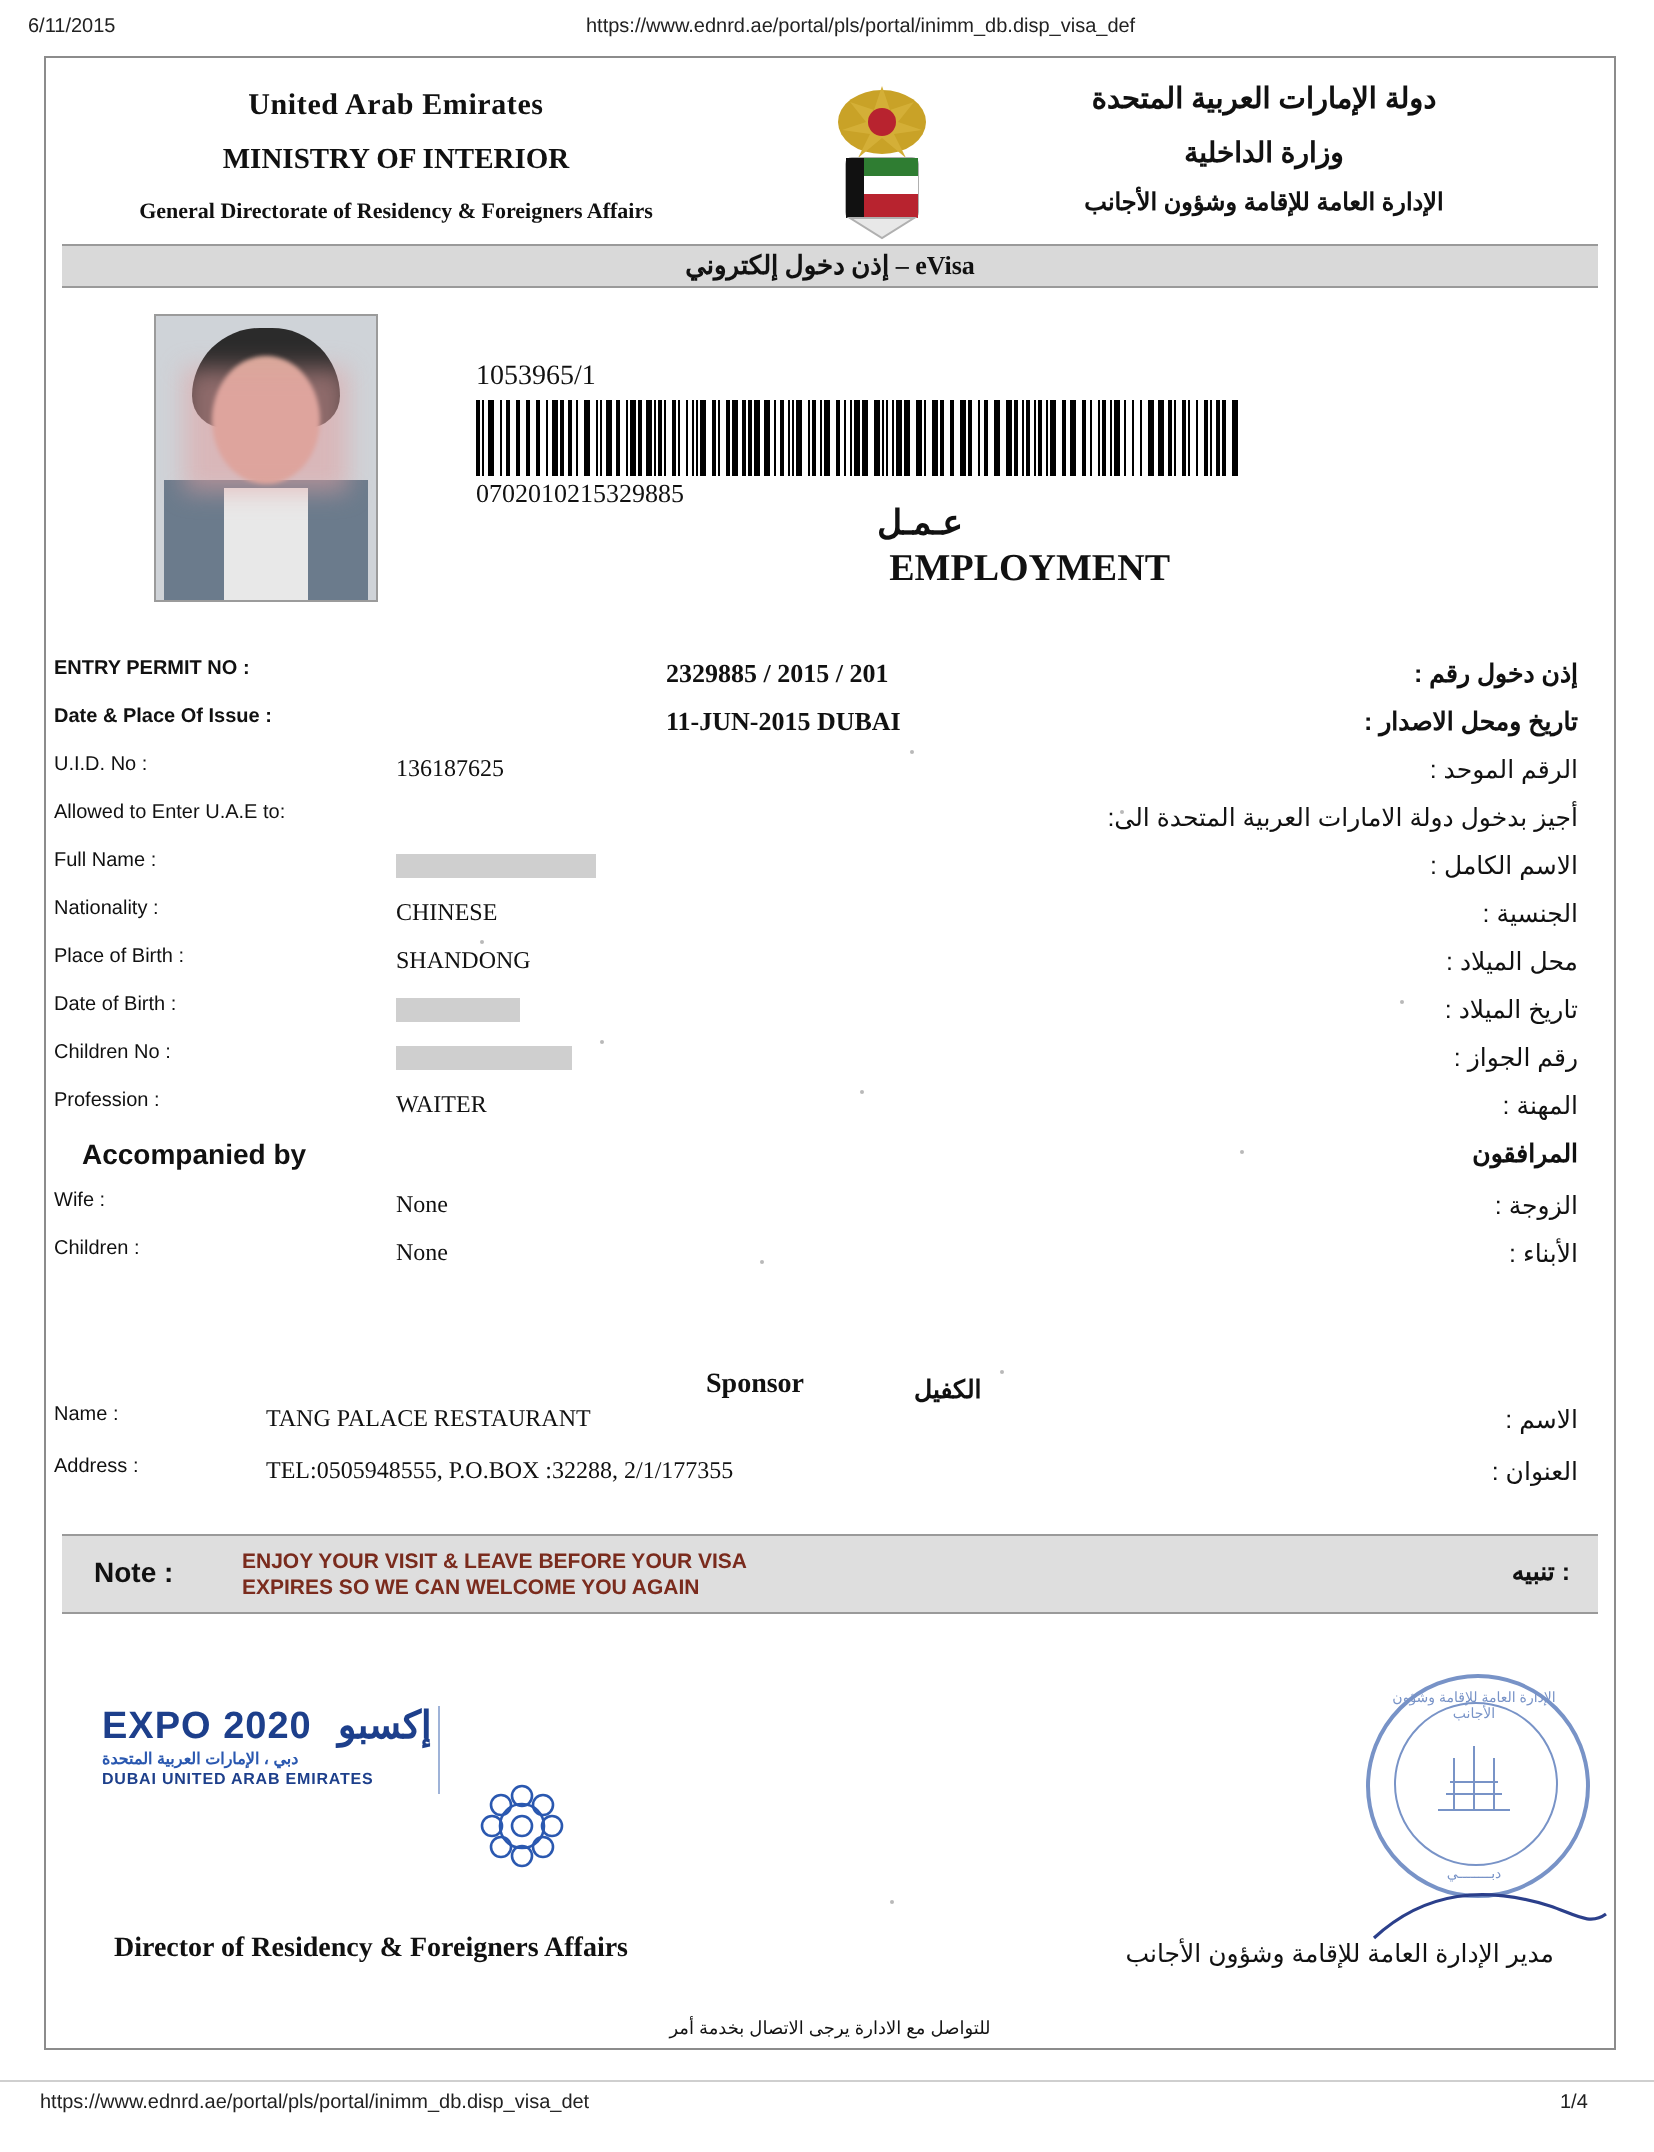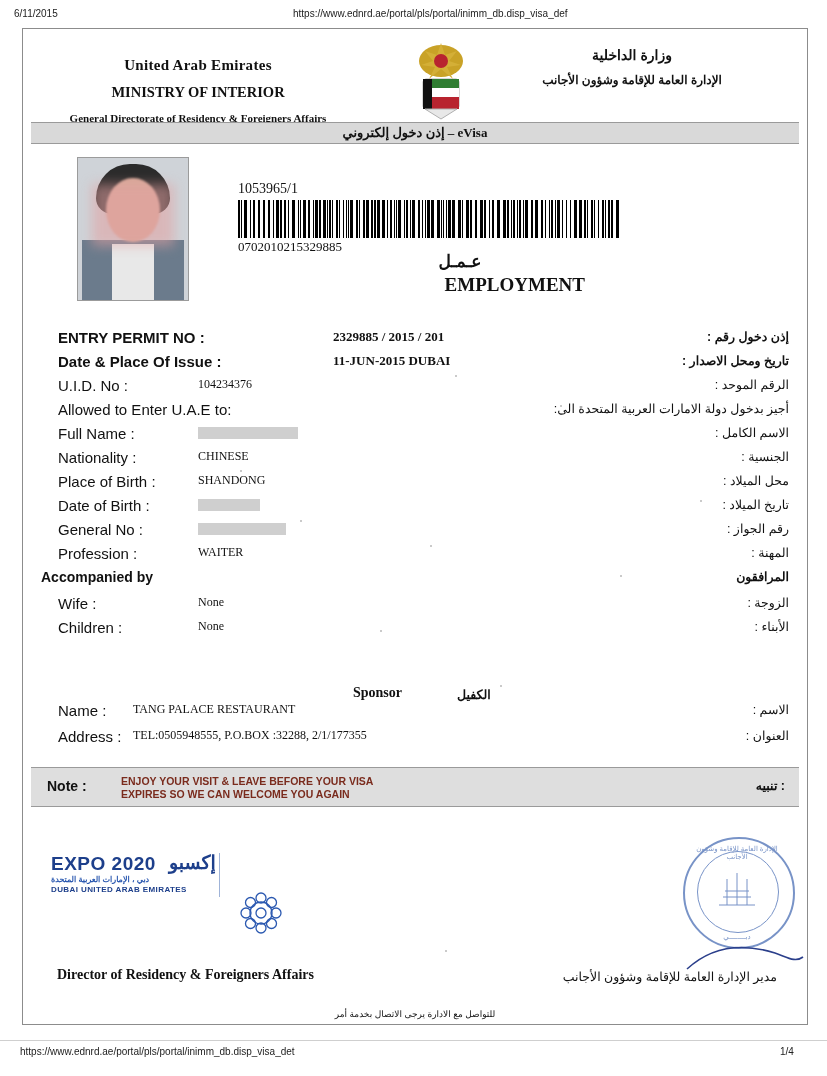--- a/index.html
+++ b/index.html
@@ -30,21 +30,21 @@
   
   .doc{
     position:absolute;left:22px;top:28px;width:784px;height:995px;
     border:1px solid #8c8c8c;background:#fff;
   }
 
   
   .hdr{position:relative;height:93px;}
   .hdr-left{position:absolute;left:10px;top:8px;width:330px;text-align:center;}
   .hdr-right{position:absolute;right:10px;top:8px;width:330px;text-align:center;direction:rtl;}
-  .h1{font-family:"Liberation Serif",serif;font-weight:bold;font-size:15px;letter-spacing:.3px;margin-top:20px;}
+  .h1{font-family:"Liberation Serif",serif;font-weight:bold;font-size:15px;letter-spacing:.3px;margin-top:8px;}
   .h2{font-family:"Liberation Serif",serif;font-weight:bold;font-size:14.5px;margin-top:10px;}
   .h3{font-family:"Liberation Serif",serif;font-weight:bold;font-size:11px;margin-top:11px;}
   .h1r{font-size:14.5px;font-weight:bold;margin-top:4px;}
   .h2r{font-size:14px;font-weight:bold;margin-top:10px;}
   .h3r{font-size:12px;font-weight:bold;margin-top:10px;}
 
   .emblem{position:absolute;left:382px;top:6px;width:72px;height:86px;}
 
   
   .evisa-bar{
@@ -70,21 +70,21 @@
   .barcode{position:absolute;left:215px;top:171px;width:385px;height:38px;}
   .barcode i{position:absolute;top:0;height:38px;background:#000;display:block;}
   .barnum{position:absolute;left:215px;top:210px;font-size:13px;font-family:"Liberation Serif",serif;}
 
   .vtype-ar{position:absolute;left:352px;top:222px;width:170px;text-align:center;font-size:17px;font-weight:bold;}
   .vtype-en{position:absolute;left:312px;top:245px;width:250px;text-align:right;font-size:19px;font-weight:bold;font-family:"Liberation Serif",serif;}
 
   
   .rows{position:absolute;left:0;top:300px;width:784px;}
   .row{position:relative;height:24px;}
-  .lbl{position:absolute;left:35px;font-size:15px;}
+  .lbl{position:absolute;left:4px;font-size:10px;}
   .lbl.b{font-weight:bold;}
   .val{position:absolute;font-size:12px;font-family:"Liberation Serif",serif;}
   .val.b{font-weight:bold;font-size:13px;}
   .arl{position:absolute;right:18px;font-size:12.5px;direction:rtl;}
   .arl.b{font-weight:bold;}
 
   .redact{display:inline-block;height:12px;background:#cfcfcf;vertical-align:middle;}
 
   .acc-title{position:absolute;left:18px;font-size:14px;font-weight:bold;}
 
@@ -152,20 +152,21 @@
           <rect x="18" y="44" width="36" height="30" rx="3" fill="#ffffff" stroke="#b0b0b0"></rect>
           <rect x="18" y="44" width="36" height="9" fill="#2f7d32"></rect>
           <rect x="18" y="62" width="36" height="12" fill="#b8232f"></rect>
           <rect x="18" y="53" width="36" height="9" fill="#fff"></rect>
           <rect x="18" y="44" width="9" height="30" fill="#111"></rect>
           <path d="M20 74 L52 74 L36 84 Z" fill="#e8e8e8" stroke="#b0b0b0"></path>
         </svg>
       </div>
 
       <div class="hdr-right">
+        <div class="h1r">دولة الإمارات العربية المتحدة</div>
         <div class="h2r">وزارة الداخلية</div>
         <div class="h3r">الإدارة العامة للإقامة وشؤون الأجانب</div>
       </div>
     </div>
 
     <div class="evisa-bar">إذن دخول إلكتروني – eVisa</div>
 
     <div class="photo">
       <div class="body"></div>
         <div class="shirt"></div>
@@ -288,21 +289,21 @@
           <span class="val b" style="left: 310px;">2329885 / 2015 / 201</span>
           <span class="arl b">إذن دخول رقم :</span>
         </div>
         <div class="row">
           <span class="lbl b">Date &amp; Place Of Issue :</span>
           <span class="val b" style="left: 310px;">11-JUN-2015     DUBAI</span>
           <span class="arl b">تاريخ ومحل الاصدار :</span>
         </div>
         <div class="row">
           <span class="lbl">U.I.D. No :</span>
-          <span class="val" style="left: 175px;">104234376</span>
+          <span class="val" style="left: 175px;">136187625</span>
           <span class="arl">الرقم الموحد :</span>
         </div>
         <div class="row">
           <span class="lbl">Allowed to Enter U.A.E to:</span>
           <span class="val" style="left: 175px;"></span>
           <span class="arl">أجيز بدخول دولة الامارات العربية المتحدة الى:</span>
         </div>
         <div class="row">
           <span class="lbl">Full Name :</span>
           <span class="val" style="left: 175px;"><span class="redact" style="width: 100px;"></span></span>
@@ -317,21 +318,21 @@
           <span class="lbl">Place of Birth :</span>
           <span class="val" style="left: 175px;">SHANDONG</span>
           <span class="arl">محل الميلاد :</span>
         </div>
         <div class="row">
           <span class="lbl">Date of Birth :</span>
           <span class="val" style="left: 175px;"><span class="redact" style="width: 62px;"></span></span>
           <span class="arl">تاريخ الميلاد :</span>
         </div>
         <div class="row">
-          <span class="lbl">General No :</span>
+          <span class="lbl">Children No :</span>
           <span class="val" style="left: 175px;"><span class="redact" style="width: 88px;"></span></span>
           <span class="arl">رقم الجواز :</span>
         </div>
         <div class="row">
           <span class="lbl">Profession :</span>
           <span class="val" style="left: 175px;">WAITER</span>
           <span class="arl">المهنة :</span>
         </div>
         <div class="row" style="height: 26px;">
           <span class="acc-title">Accompanied by</span>

